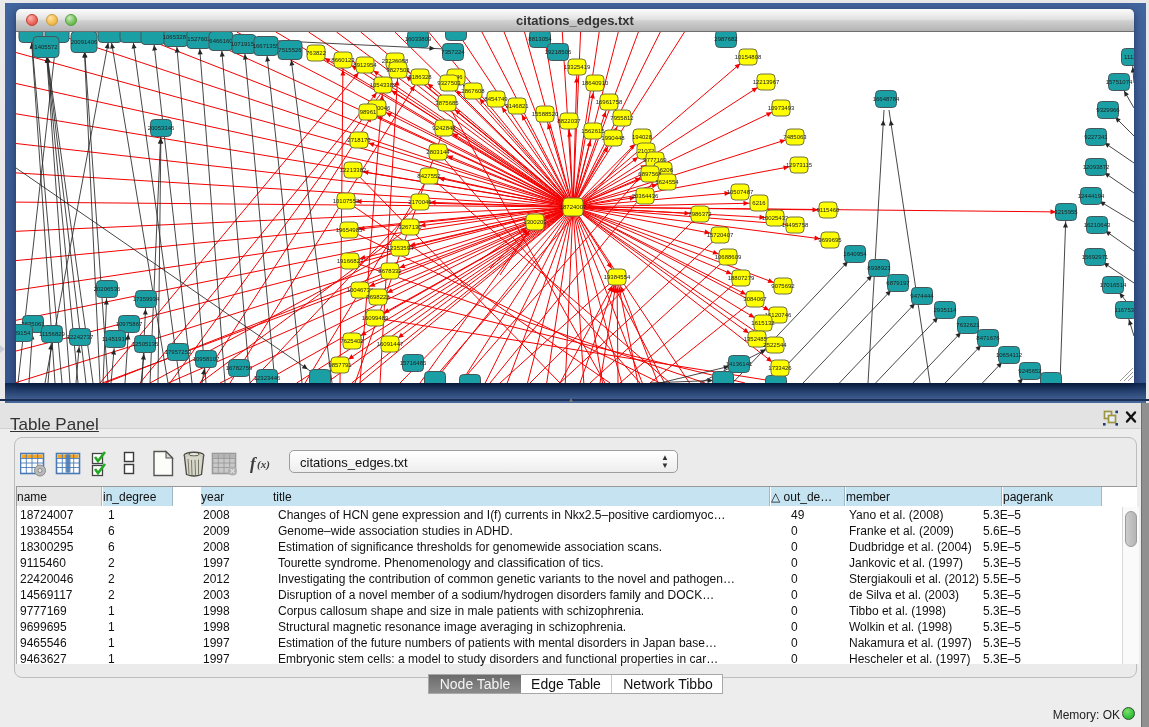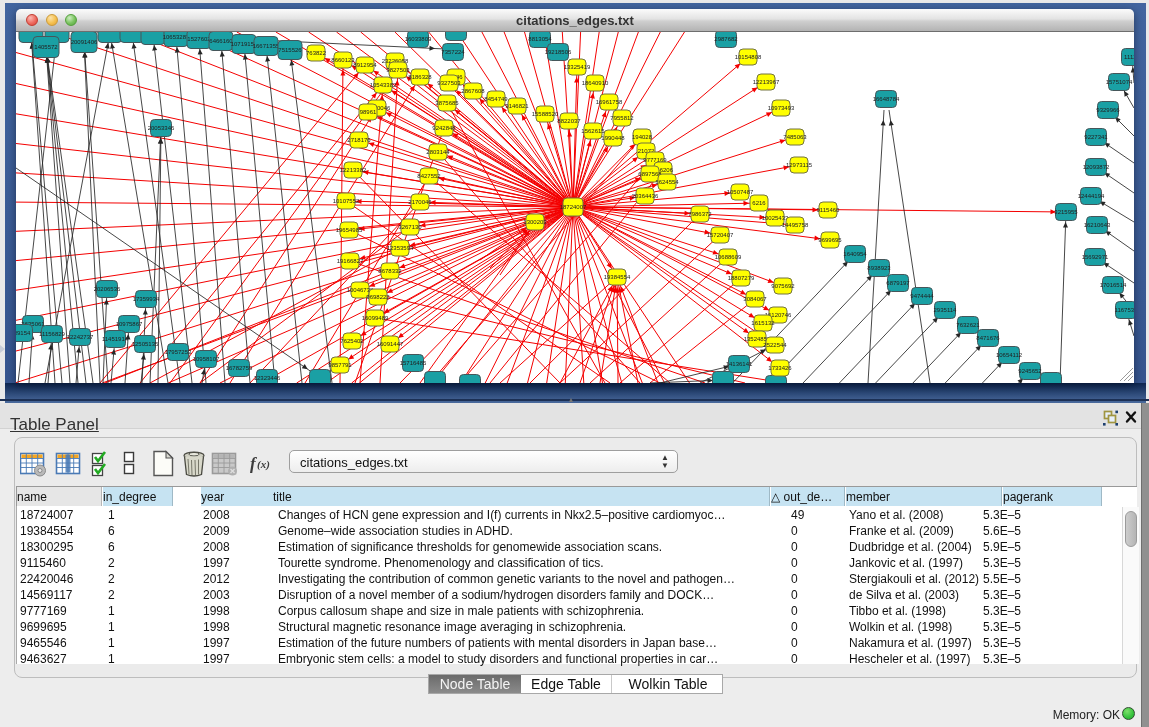--- a/index.html
+++ b/index.html
@@ -826,21 +826,21 @@
       <div class="hc" style="left:829px;width:156px;">member</div>
       <div class="hc" style="left:986px;width:99px;">pagerank</div>
     </div>
     <div id="tbody"></div>
     <div id="sbar">
         <div id="sthumb"></div>
       </div>
     <div id="tabs">
       <div id="tab1">Node Table</div>
       <div id="tab2">Edge Table</div>
-      <div id="tab3">Wolkin Table</div>
+      <div id="tab3">Network Tibbo</div>
     </div>
     <div id="mem">Memory: OK</div>
     <div id="memdot"></div>
   </div>
   <div class="trow" style="top:507px">
       <span class="c0">18724007</span>
       <span class="c1">1</span>
       <span class="c2">2008</span>
       <span class="c3">Changes of HCN gene expression and I(f) currents in Nkx2.5–positive cardiomyoc…</span>
       <span class="c4">49</span>

